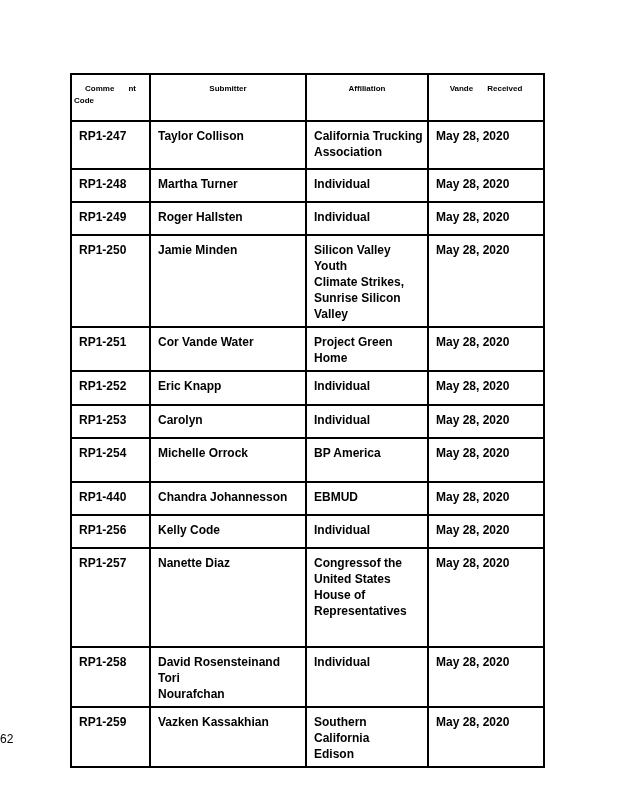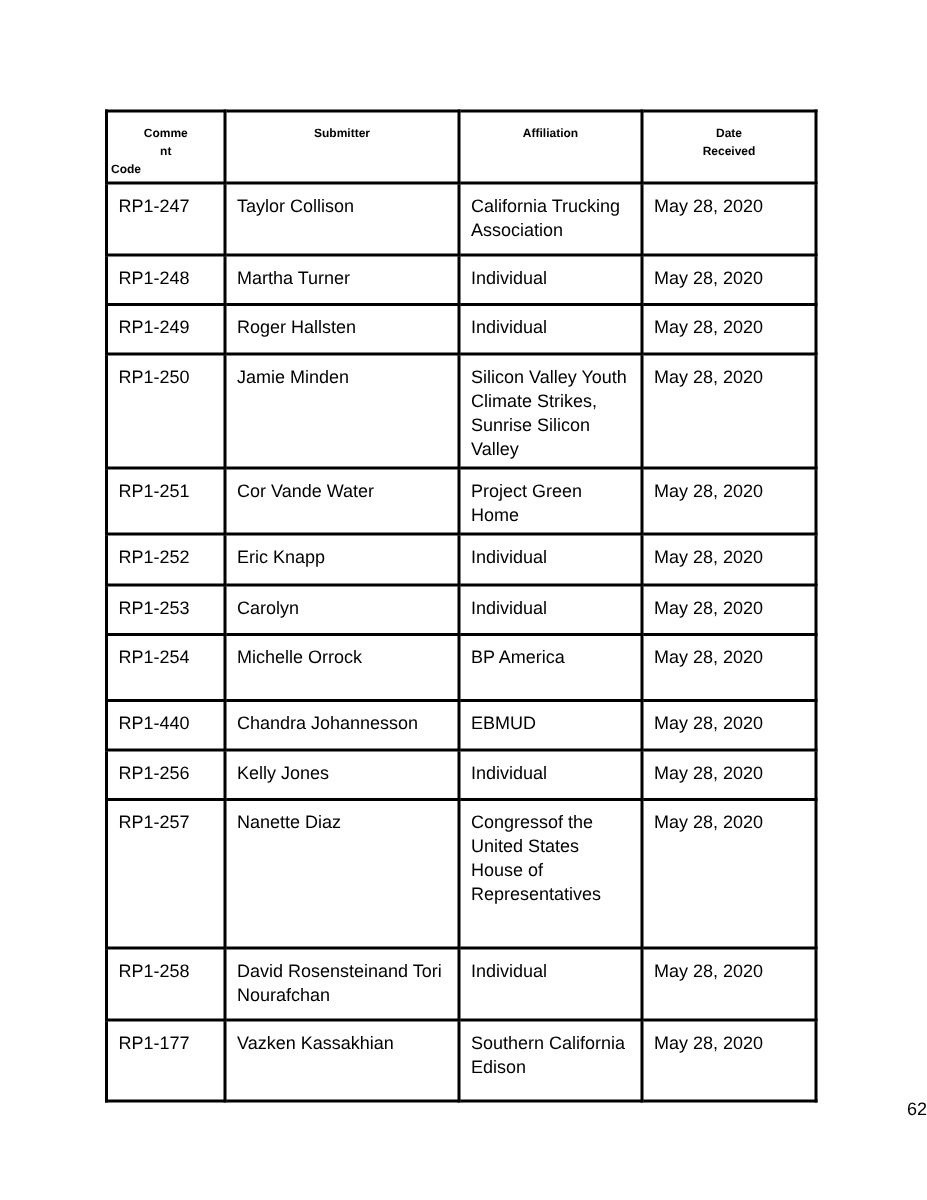--- a/index.html
+++ b/index.html
@@ -28,44 +28,43 @@
     vertical-align: top;
     overflow: hidden;
     box-sizing: border-box;
   }
   table.comments td {
     font-size: 12px;
     line-height: 16px;
     padding: 6px 4px 4px 7px;
     white-space: pre-line;
     text-align: left;
-    font-weight: normal;
+    font-weight: bold;
   }
   table.comments th {
     font-size: 8px;
     line-height: 12px;
     font-weight: bold;
     padding: 8px 2px 2px 2px;
     text-align: center;
   }
   .hdr-split {
     display: flex;
     justify-content: center;
     column-gap: 14px;
-    flex-direction: column;
   }
   .hdr-line2 {
     text-align: left;
   }
   .pageno {
     position: absolute;
     top: 731px;
     left: 0;
     width: 618px;
-    text-align: right;
+    text-align: left;
     font-size: 12px;
     line-height: 16px;
   }
 </style>
 </head>
 <body>
 
 <div class="page">
 
   <table class="comments">
@@ -82,21 +81,21 @@
         <div class="hdr-split">
           <span>Comme</span>
           <span>nt</span>
         </div>
         <div class="hdr-line2">Code</div>
       </th>
       <th>Submitter</th>
       <th>Affiliation</th>
       <th>
         <div class="hdr-split">
-          <span>Date</span>
+          <span>Vande</span>
           <span>Received</span>
         </div>
       </th>
     </tr>
 
     <tr style="height:48px">
       <td>RP1-247</td>
       <td>Taylor Collison</td>
       <td>California Trucking
 Association</td>
@@ -158,21 +157,21 @@
 
     <tr style="height:33px">
       <td>RP1-440</td>
       <td>Chandra Johannesson</td>
       <td>EBMUD</td>
       <td>May 28, 2020</td>
     </tr>
 
     <tr style="height:33px">
       <td>RP1-256</td>
-      <td>Kelly Jones</td>
+      <td>Kelly Code</td>
       <td>Individual</td>
       <td>May 28, 2020</td>
     </tr>
 
     <tr style="height:99px">
       <td>RP1-257</td>
       <td>Nanette Diaz</td>
       <td>Congressof the
 United States
 House of
@@ -182,21 +181,21 @@
 
     <tr style="height:48px">
       <td>RP1-258</td>
       <td>David Rosensteinand Tori
 Nourafchan</td>
       <td>Individual</td>
       <td>May 28, 2020</td>
     </tr>
 
     <tr style="height:54px">
-      <td>RP1-177</td>
+      <td>RP1-259</td>
       <td>Vazken Kassakhian</td>
       <td>Southern California
 Edison</td>
       <td>May 28, 2020</td>
     </tr>
 
   </tbody>
     </table>
 
   <div class="pageno">62</div>

